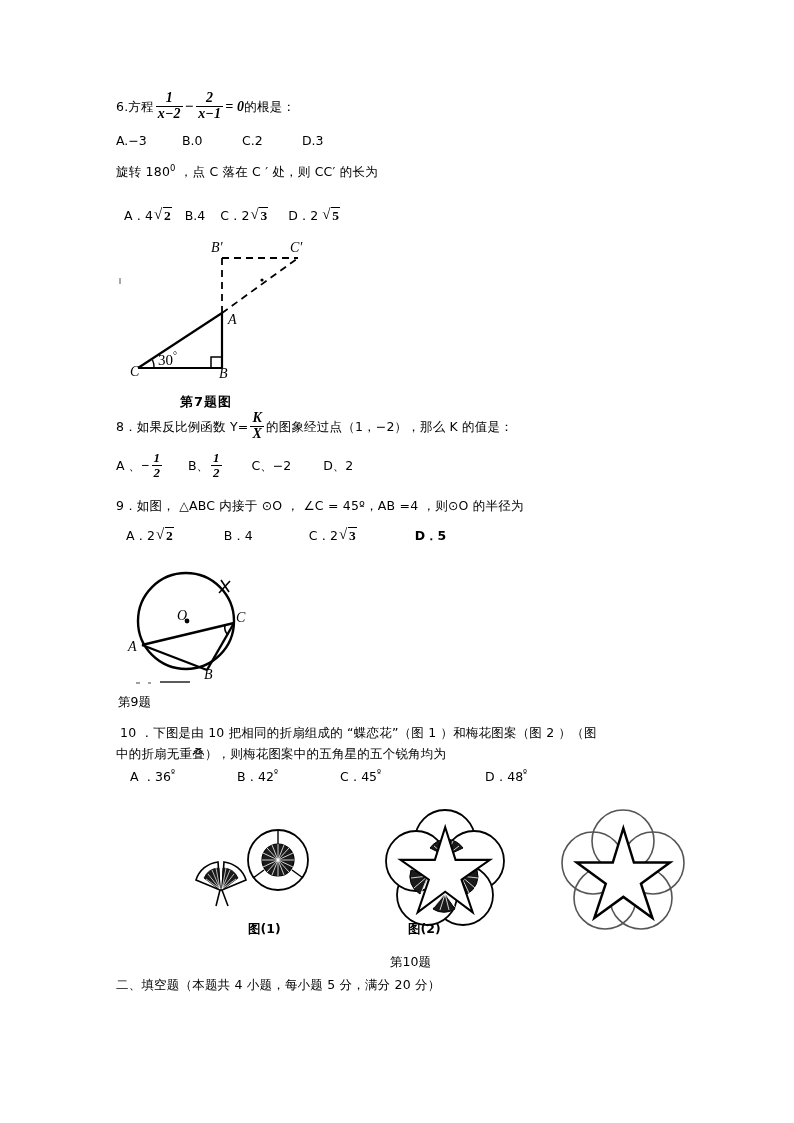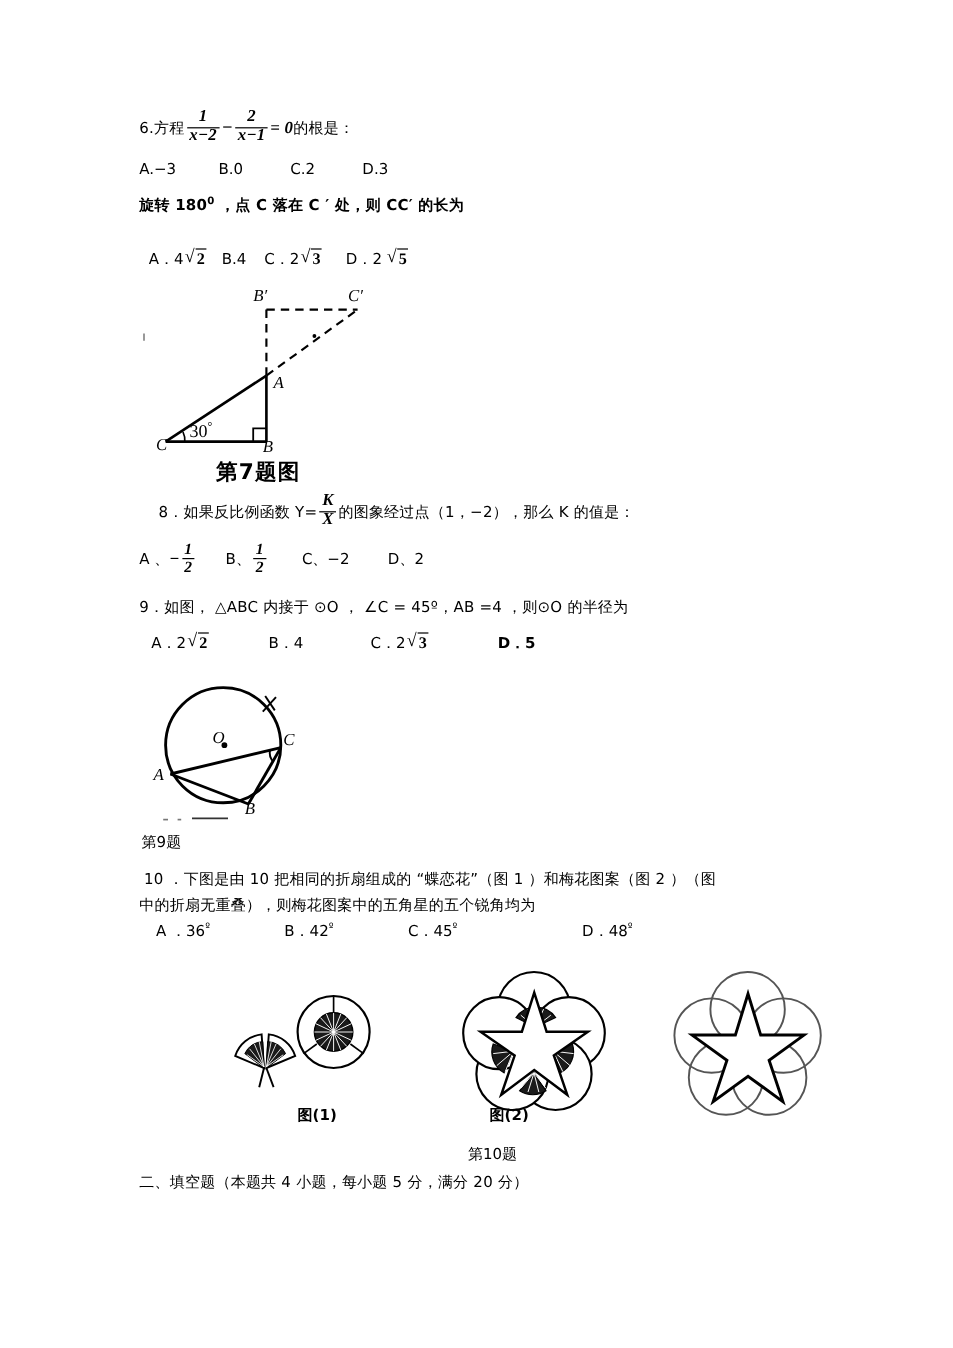--- a/index.html
+++ b/index.html
@@ -101,21 +101,21 @@
   .blank-line {
     display: inline-block;
     border-bottom: 1.5px solid #000;
     height: 12px;
   }
   .caption {
     font-family: "DejaVu Sans", "Liberation Sans", sans-serif;
     font-size: 12.5px;
     white-space: nowrap;
   }
-  .caption.bold { font-weight: bold; font-size: 18px; letter-spacing: 1px;}
+  .caption.bold { font-weight: bold; font-size: 13px; letter-spacing: 1px; margin-top: 12px;}
   .figlabel {
     font-family: "DejaVu Sans", "Liberation Sans", sans-serif;
     font-size: 12.5px;
     font-weight: bold;
     white-space: nowrap;
   }
   svg { display: block; overflow: visible; }
   .ital { font-family: "Liberation Serif","DejaVu Serif",serif; font-style: italic; }
 </style>
 </head>
@@ -128,21 +128,21 @@
   </div>
 
   <div class="blk opts" style="left:116px; top:133px;">
     <span style="display:inline-block;width:62px;">A.−3</span>
     <span style="display:inline-block;width:56px;">B.0</span>
     <span style="display:inline-block;width:56px;">C.2</span>
     <span style="display:inline-block;">D.3</span>
   </div>
 
   <div class="blk q-wrap" style="left:116px; top:158px; width:570px;">
-    <div style="white-space:nowrap;font-weight:bold;">
+    <div style="white-space:nowrap;">
       <span>旋转 180</span><span class="sup">0</span><span> ，点 C 落在 C ′ 处，则 CC′ 的长为</span>
     </div>
   </div>
 
   <div class="blk opts" style="left:124px; top:207px;">
     <span><span>A．</span><span>4</span><span class="rad"><span class="radsym">√</span><span class="radval">2</span></span></span>
     <span style="margin-left:9px;"><span>B.</span><span>4</span></span>
     <span style="margin-left:11px;"><span>C．</span><span>2</span><span class="rad"><span class="radsym">√</span><span class="radval">3</span></span></span>
     <span style="margin-left:16px;"><span>D．</span><span>2</span><span class="rad" style="margin-left:4px;"><span class="radsym">√</span><span class="radval">5</span></span></span>
   </div>
@@ -170,21 +170,21 @@
     <div style="position:absolute;left:12px;top:124px;font-size:14px;" class="ital">C</div>
     <div style="position:absolute;left:101px;top:126px;font-size:14px;" class="ital">B</div>
     <div style="position:absolute;left:110px;top:72px;font-size:14px;" class="ital">A</div>
     <div style="position:absolute;left:93px;top:0px;font-size:14px;" class="ital">B′</div>
     <div style="position:absolute;left:172px;top:0px;font-size:14px;" class="ital">C′</div>
     <div style="position:absolute;left:40px;top:110px;font-size:15px;font-family:'Liberation Serif',serif;"><span>30</span><span class="sup" style="font-size:10px;">°</span></div>
   </div>
 
   <div class="blk caption bold" style="left:180px; top:381px;">第7题图</div>
 
-  <div class="blk q-line" style="left:132px; top:412px;">
+  <div class="blk q-line" style="left:116px; top:412px;">
     <span>8．</span><span>如果反比例函数 Y=</span><span class="frac"><span class="num">K</span><span class="den">X</span></span><span>的图象经过点（1，−2），那么 K 的值是：</span>
   </div>
 
   <div class="blk opts" style="left:116px; top:452px;">
     <span><span>A 、</span><span class="math" style="font-size:14px;">−</span><span class="frac small"><span class="num">1</span><span class="den">2</span></span></span>
     <span style="margin-left:20px;"><span>B、</span><span class="frac small"><span class="num">1</span><span class="den">2</span></span></span>
     <span style="margin-left:24px;">C、−2</span>
     <span style="margin-left:28px;">D、2</span>
   </div>
 

